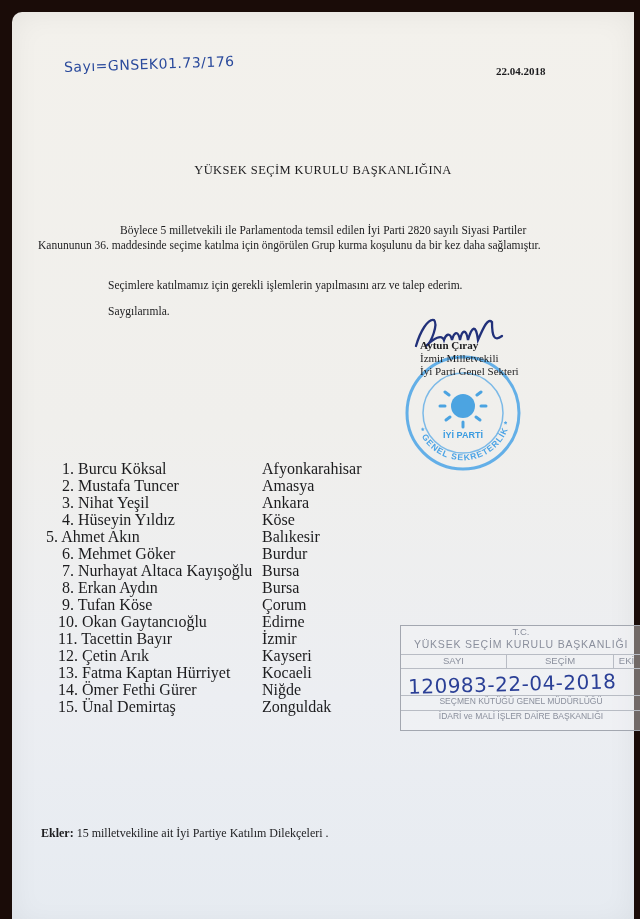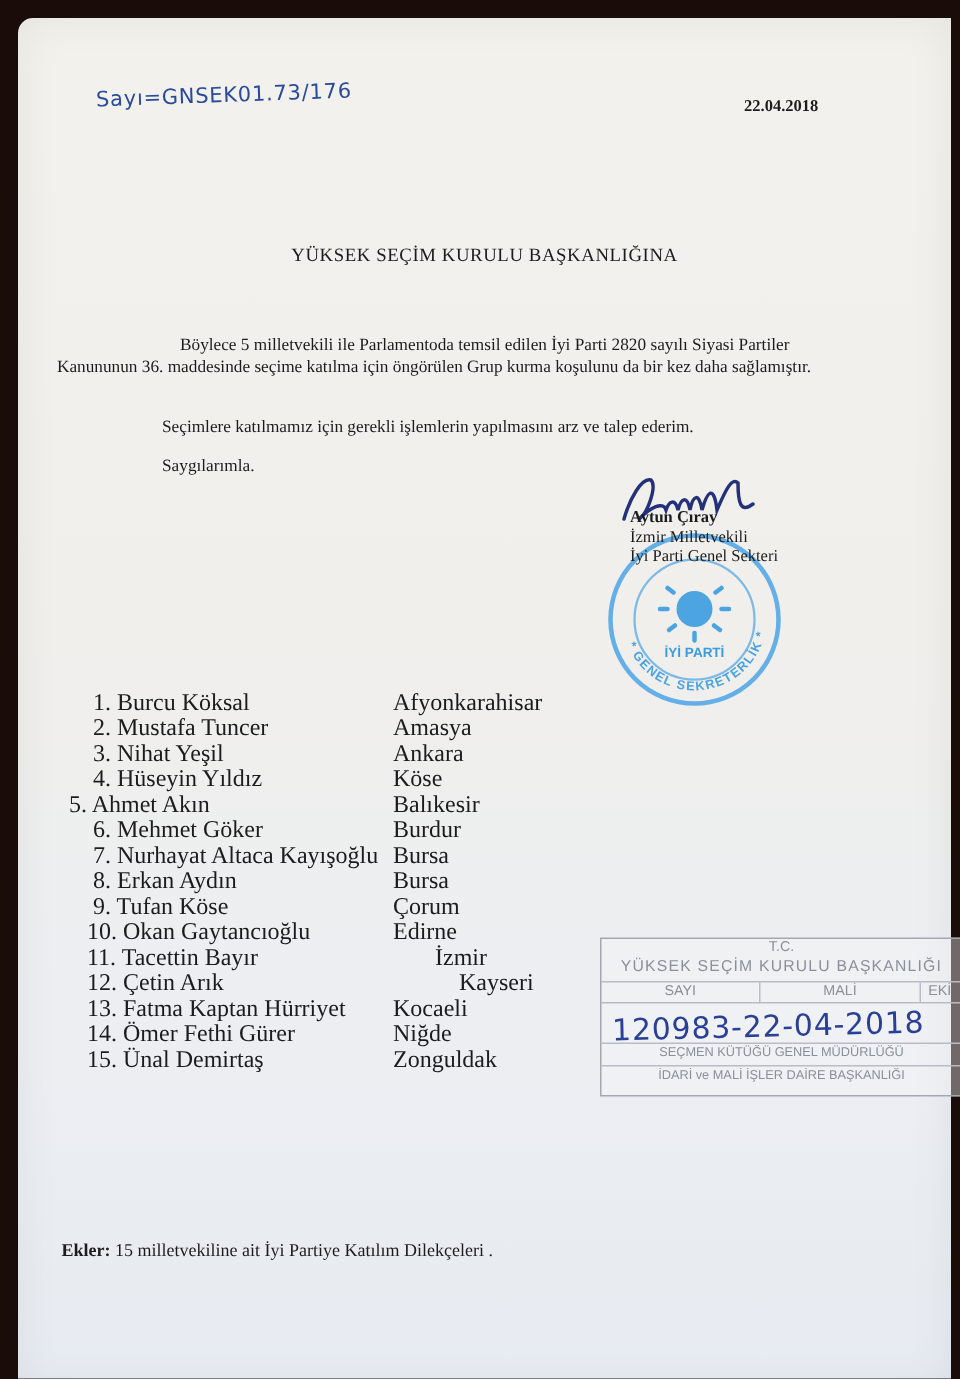--- a/index.html
+++ b/index.html
@@ -112,41 +112,41 @@
     <div class="list-row" style="left:50px; top:568px;"><span>8.</span> <span>Erkan Aydın</span></div>
     <div class="list-row" style="left:250px; top:568px;">Bursa</div>
 
     <div class="list-row" style="left:50px; top:585px;"><span>9.</span> <span>Tufan Köse</span></div>
     <div class="list-row" style="left:250px; top:585px;">Çorum</div>
 
     <div class="list-row" style="left:46px; top:602px;"><span>10.</span> <span>Okan Gaytancıoğlu</span></div>
     <div class="list-row" style="left:250px; top:602px;">Edirne</div>
 
     <div class="list-row" style="left:46px; top:619px;text-align:center;"><span>11.</span> <span>Tacettin Bayır</span></div>
-    <div class="list-row" style="left:250px; top:619px;margin-left:28px;">İzmir</div>
+    <div class="list-row" style="left:250px; top:619px;">İzmir</div>
 
     <div class="list-row" style="left:46px; top:636px;"><span>12.</span> <span>Çetin Arık</span></div>
-    <div class="list-row" style="left:250px; top:636px;margin-left:44px;">Kayseri</div>
+    <div class="list-row" style="left:250px; top:636px;">Kayseri</div>
 
     <div class="list-row" style="left:46px; top:653px;"><span>13.</span> <span>Fatma Kaptan Hürriyet</span></div>
     <div class="list-row" style="left:250px; top:653px;">Kocaeli</div>
 
     <div class="list-row" style="left:46px; top:670px;"><span>14.</span> <span>Ömer Fethi Gürer</span></div>
     <div class="list-row" style="left:250px; top:670px;">Niğde</div>
 
     <div class="list-row" style="left:46px; top:687px;"><span>15.</span> <span>Ünal Demirtaş</span></div>
     <div class="list-row" style="left:250px; top:687px;">Zonguldak</div>
   </div>
 
   <div class="stamp-table" style="left:388px; top:613px;">
     <div class="row" style="top:0; height:13px; border-bottom:none;">T.C.</div>
     <div class="row" style="top:12px; height:16px; font-size:10.5px; letter-spacing:0.8px;">YÜKSEK SEÇİM KURULU BAŞKANLIĞI</div>
     <div class="row" style="top:29px; height:13px;">
       <span class="abs" style="left:0; width:105px; border-right:1px solid #b8bcc4; height:13px;">SAYI</span>
-      <span class="abs" style="left:106px; width:106px; border-right:1px solid #b8bcc4; height:13px;">MALİ</span>
+      <span class="abs" style="left:106px; width:106px; border-right:1px solid #b8bcc4; height:13px;">SEÇİM</span>
       <span class="abs" style="left:213px; width:25px;">EKİ</span>
     </div>
     <div class="row" style="top:43px; height:26px;"></div>
     <div class="row" style="top:70px; height:14px; font-size:8.5px;">SEÇMEN KÜTÜĞÜ GENEL MÜDÜRLÜĞÜ</div>
     <div class="row" style="top:85px; height:14px; font-size:8.5px; border-bottom:none;">İDARİ ve MALİ İŞLER DAİRE BAŞKANLIĞI</div>
   </div>
   <div class="stamp-hand" style="left:396px; top:660px;">120983-22-04-2018</div>
 
   <div class="abs ekler" style="left:29px; top:814px;">
     <b>Ekler:</b>

